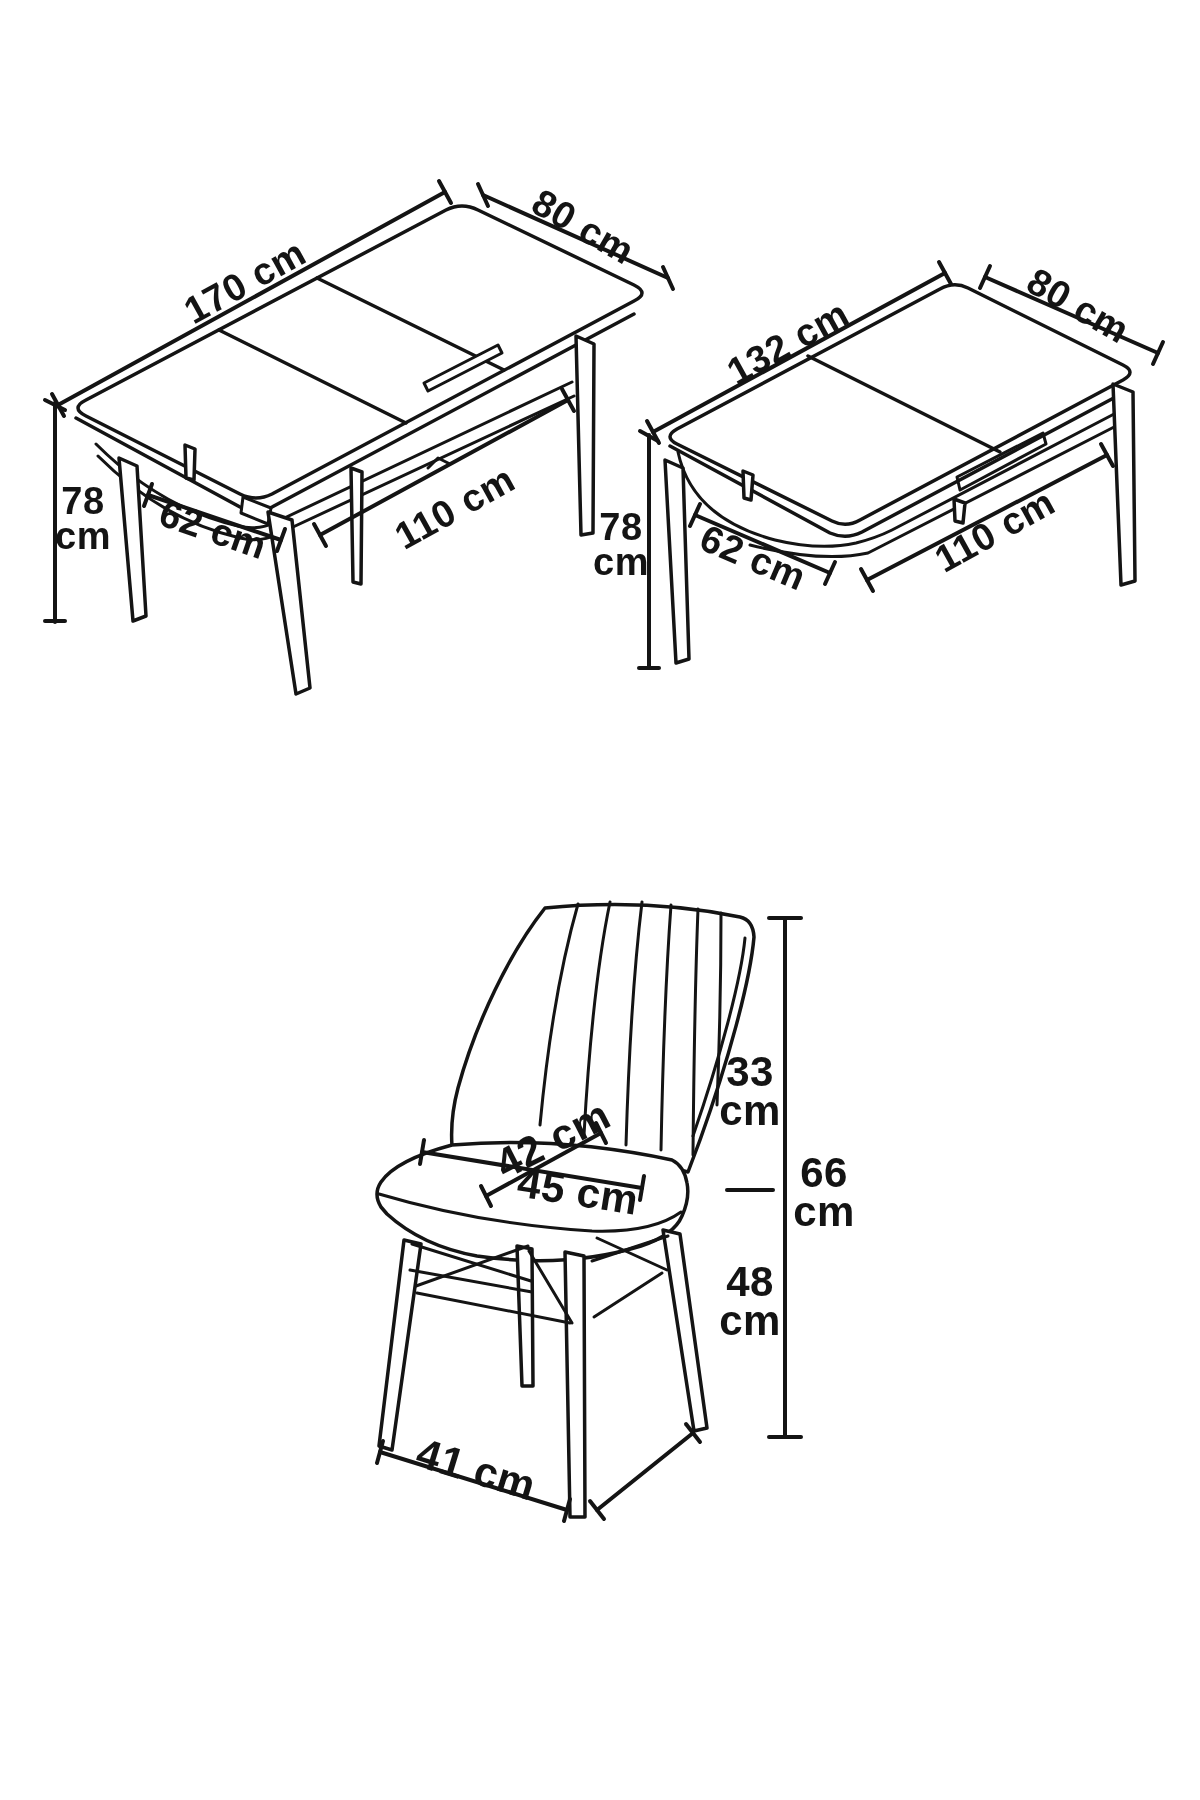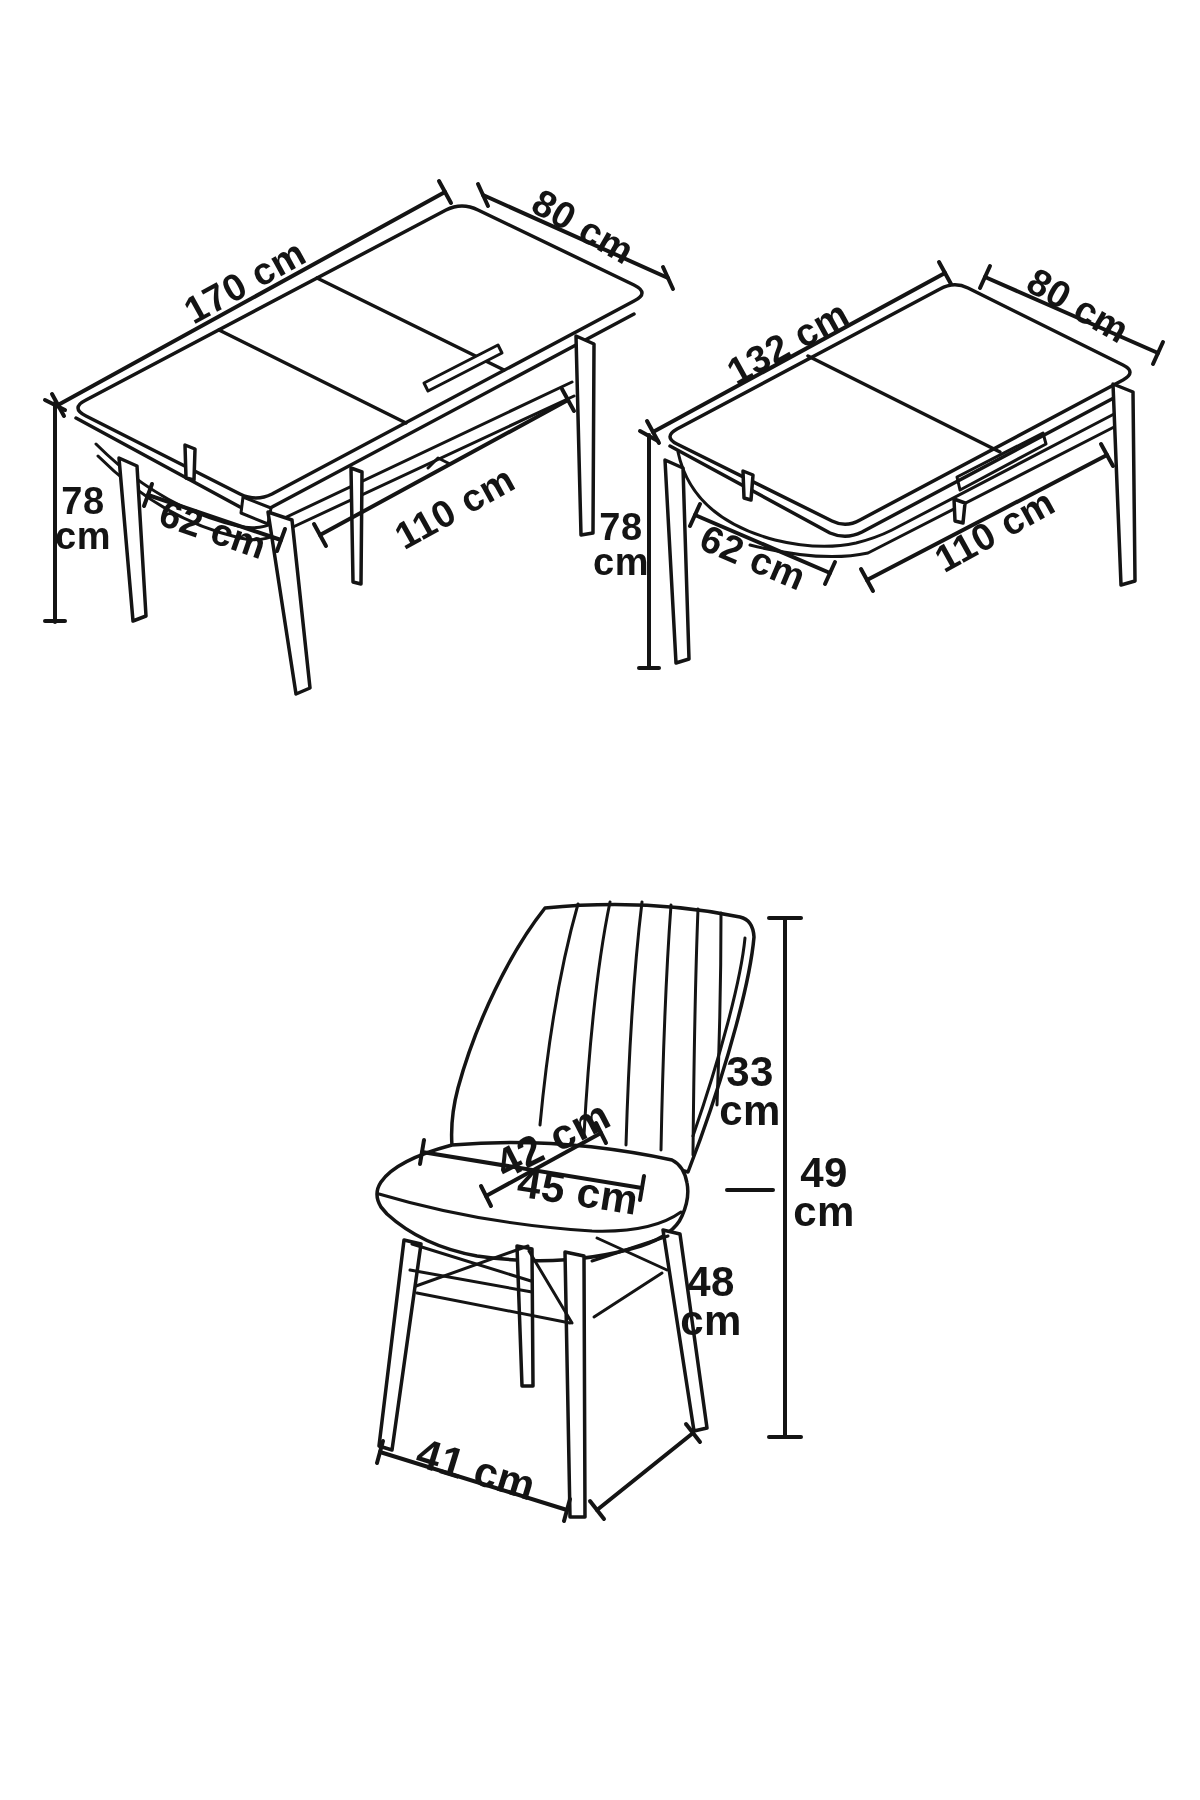--- a/index.html
+++ b/index.html
@@ -211,24 +211,24 @@
     <div>cm</div>
   </div>
   <div class="dim-label t-size" style="left:753px; top:558px; --rot:23deg">62 cm</div>
   <div class="dim-label t-size" style="left:995px; top:531px; --rot:-29deg">110 cm</div>
 
   <div class="dim-label c-size" style="left:750px; top:1092px">
     <div>33</div>
     <div>cm</div>
   </div>
   <div class="dim-label c-size" style="left:824px; top:1193px">
-    <div>49</div>
-    <div>cm</div>
-  </div>
-  <div class="dim-label c-size" style="left:711px; top:1302px">
+    <div>66</div>
+    <div>cm</div>
+  </div>
+  <div class="dim-label c-size" style="left:750px; top:1302px">
     <div>48</div>
     <div>cm</div>
   </div>
   <div class="dim-label c-size" style="left:553px; top:1140px; --rot:-27deg">42 cm</div>
   <div class="dim-label c-size" style="left:578px; top:1192px; --rot:9deg">45 cm</div>
   <div class="dim-label c-size" style="left:476px; top:1470px; --rot:17deg">41 cm</div>
 
 </div>
 
 </body></html>

